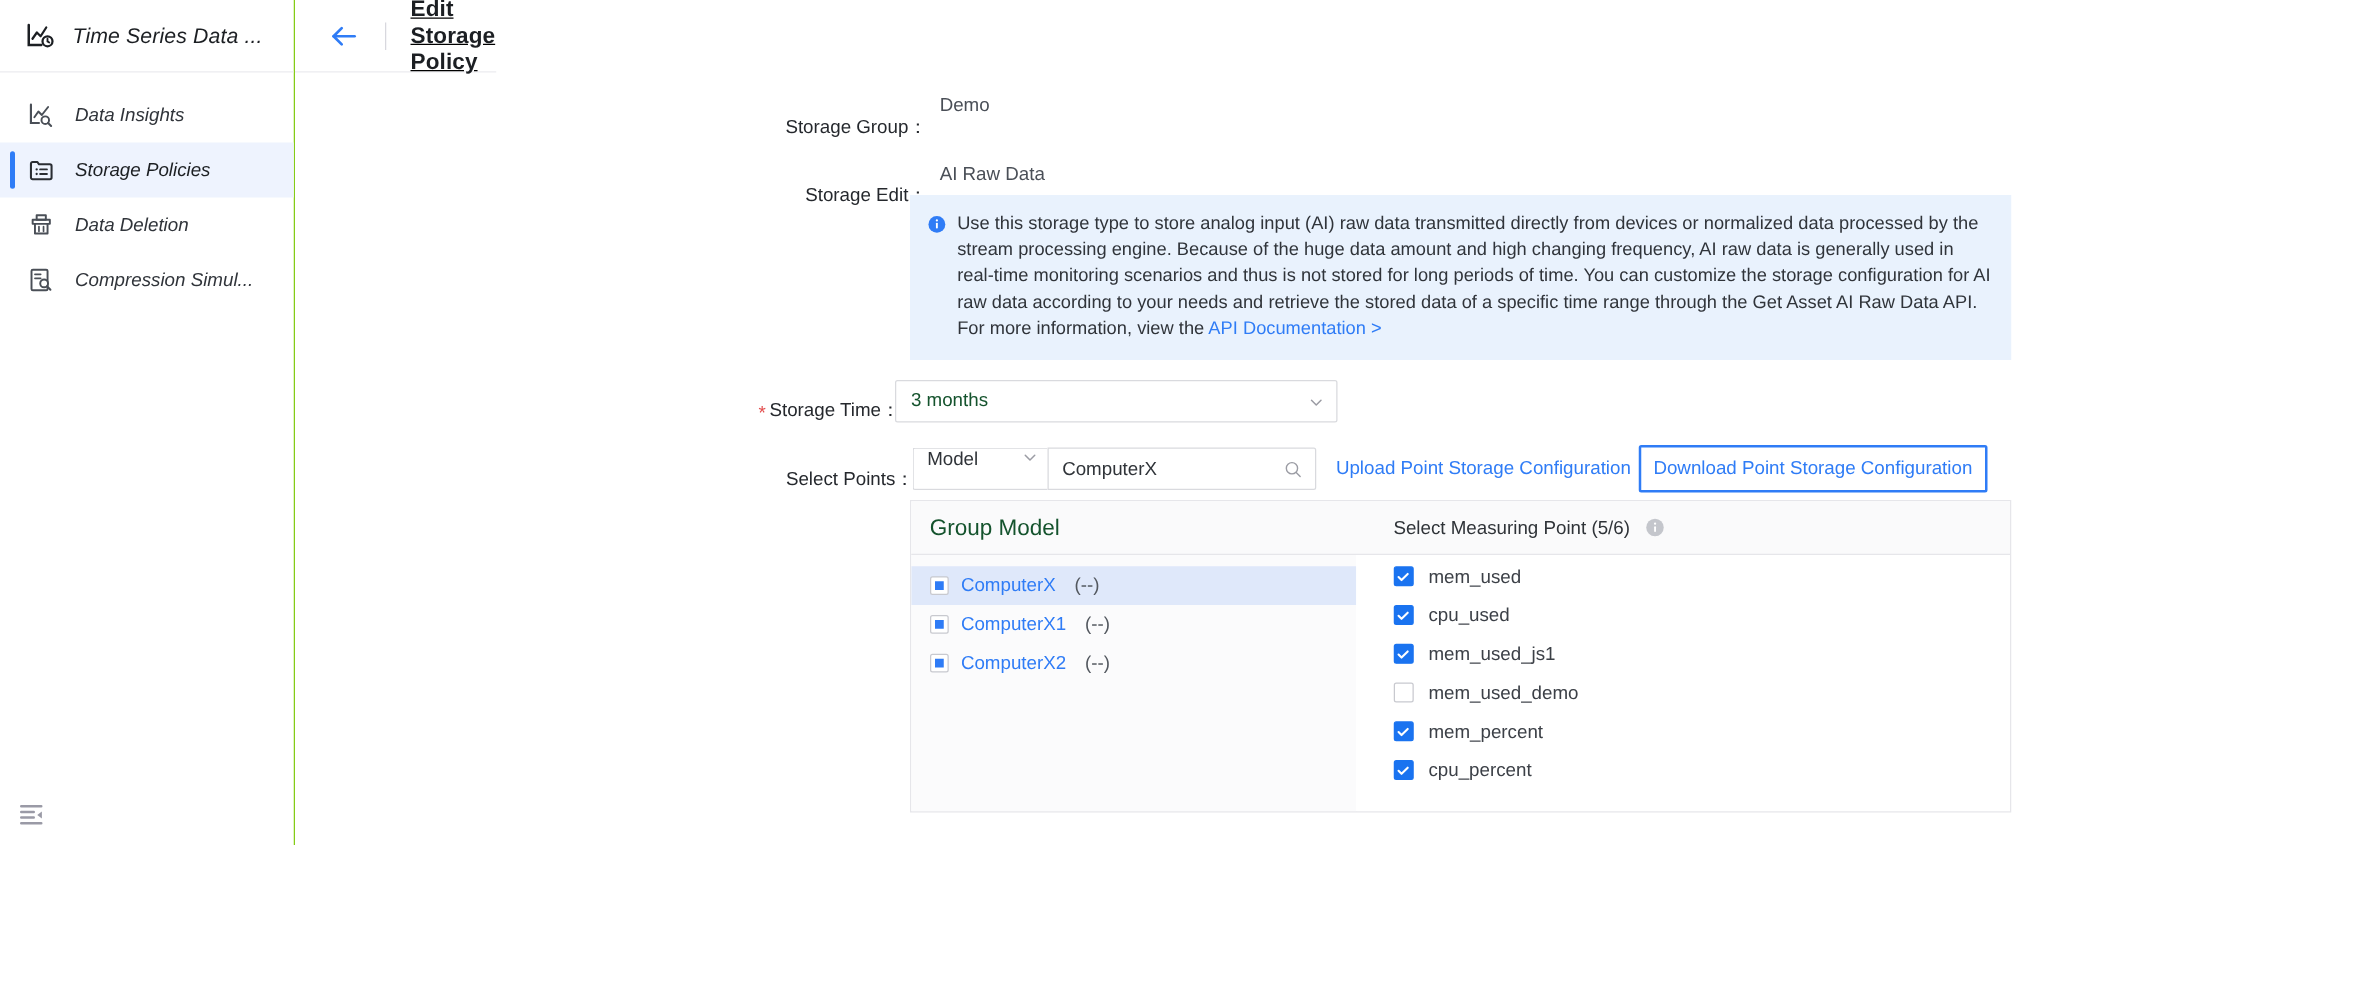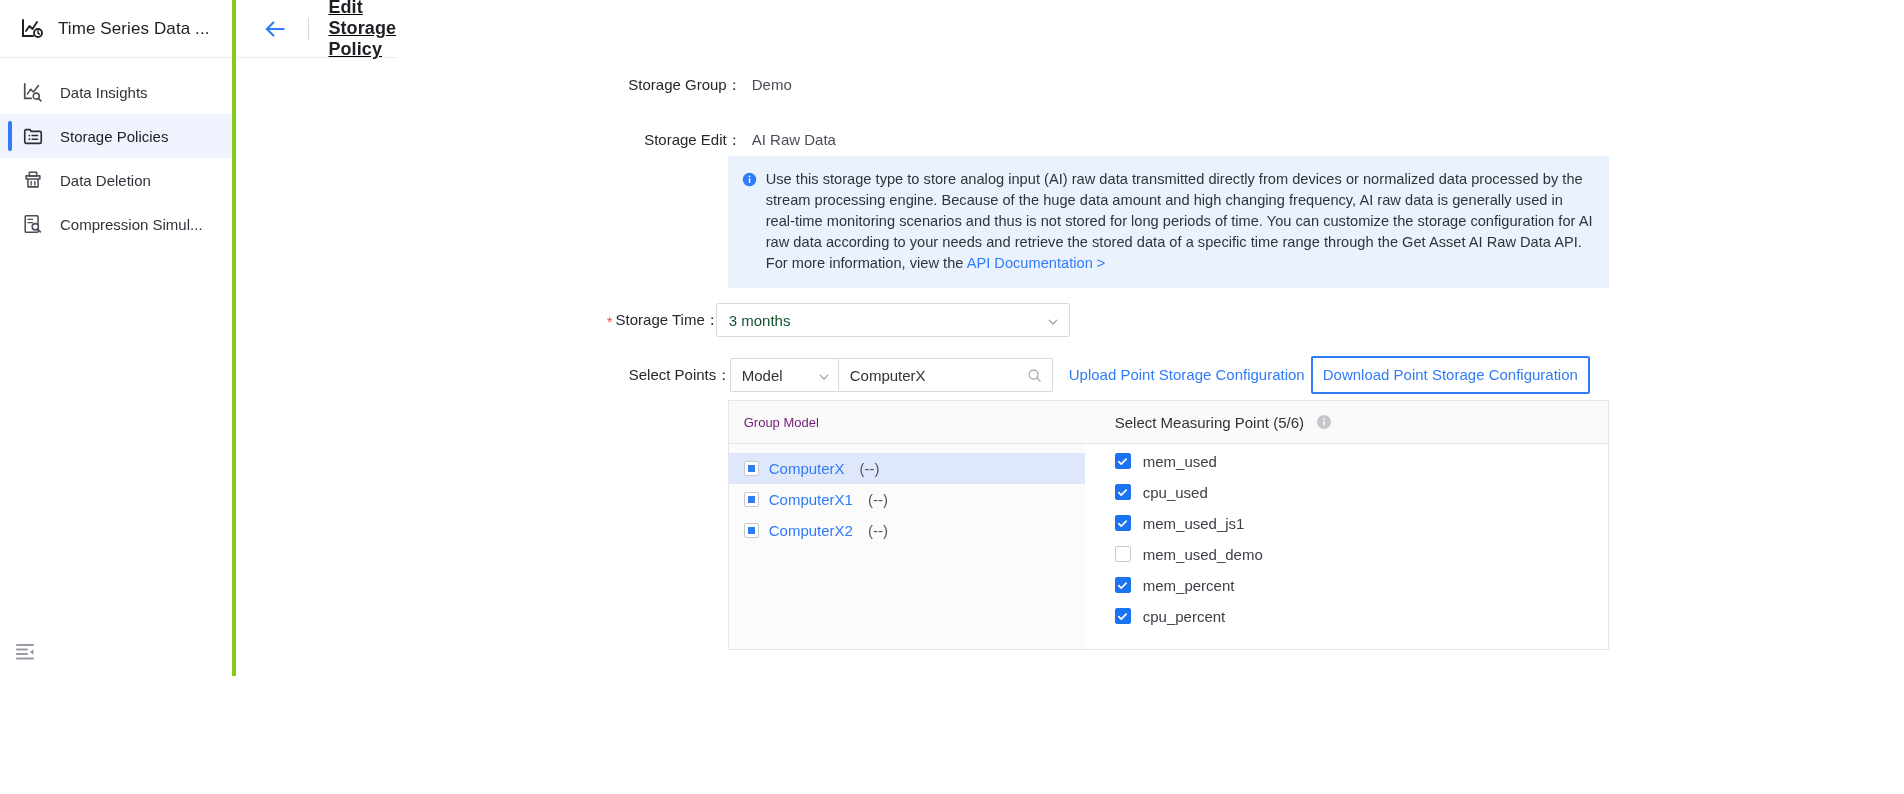--- a/index.html
+++ b/index.html
@@ -16,25 +16,26 @@
     width: 1904px; height: 794px;
     display: flex;
     background: #ffffff;
   }
 
   
   .sidebar {
     width: 236px;
     height: 676px;
     background: #ffffff;
-    border-right: 4px solid #84cc16;
+    border-right: 1px solid #84cc16;
     display: flex;
     flex-direction: column;
     position: relative;
     flex: 0 0 236px;
+    font-style: italic;
   }
   .brand {
     height: 58px;
     display: flex;
     align-items: center;
     gap: 14px;
     padding: 0 18px 0 20px;
     border-bottom: 1px solid #ececf0;
   }
   .brand-icon { width: 24px; height: 24px; display:block; flex:0 0 24px;}
@@ -131,20 +132,21 @@
   .form-row {
     display: flex;
     align-items: flex-start;
     position: absolute;
   }
   .lbl {
     font-size: 15px;
     color: #25282d;
     text-align: right;
     white-space: nowrap;
+    margin-top: 16px;
   }
   .req-star {
     color: #e34d4d;
     font-size: 15px;
     margin-right: 3px;
     line-height: 1;
     position: relative;
     top: 2px;
   }
   .val {
@@ -219,21 +221,21 @@
   #row-select-points { left: 232px; top: 356px; align-items: center; }
   #row-select-points .lbl { width: 92px; }
   .sp-select {
     margin-left: 9px;
     width: 108px;
     height: 34px;
     border: 1px solid #d9dade;
     border-right: none;
     border-radius: 2px 0 0 2px;
     display: flex;
-    align-items: center;
+    align-items: flex-start;
     padding: 0 8px 0 11px;
     background: #fff;
     font-size: 15px;
     color: #2f3338;
     cursor: pointer;
     justify-content: space-between;
   }
   .sp-search {
     width: 215px;
     height: 34px;
@@ -289,22 +291,22 @@
     flex: 0 0 43px;
     display: flex;
     background: #fafafb;
     border-bottom: 1px solid #e6e6ea;
     align-items: center;
   }
   .pt-head .h-left {
     width: 356px;
     flex: 0 0 356px;
     padding-left: 15px;
-    font-size: 13px;
-    color: #701a75;
+    font-size: 18px;
+    color: #14532d;
   }
   .pt-head .h-right {
     flex: 1 1 auto;
     padding-left: 30px;
     font-size: 15px;
     color: #2f3338;
     display: flex;
     align-items: center;
     gap: 12px;
   }

